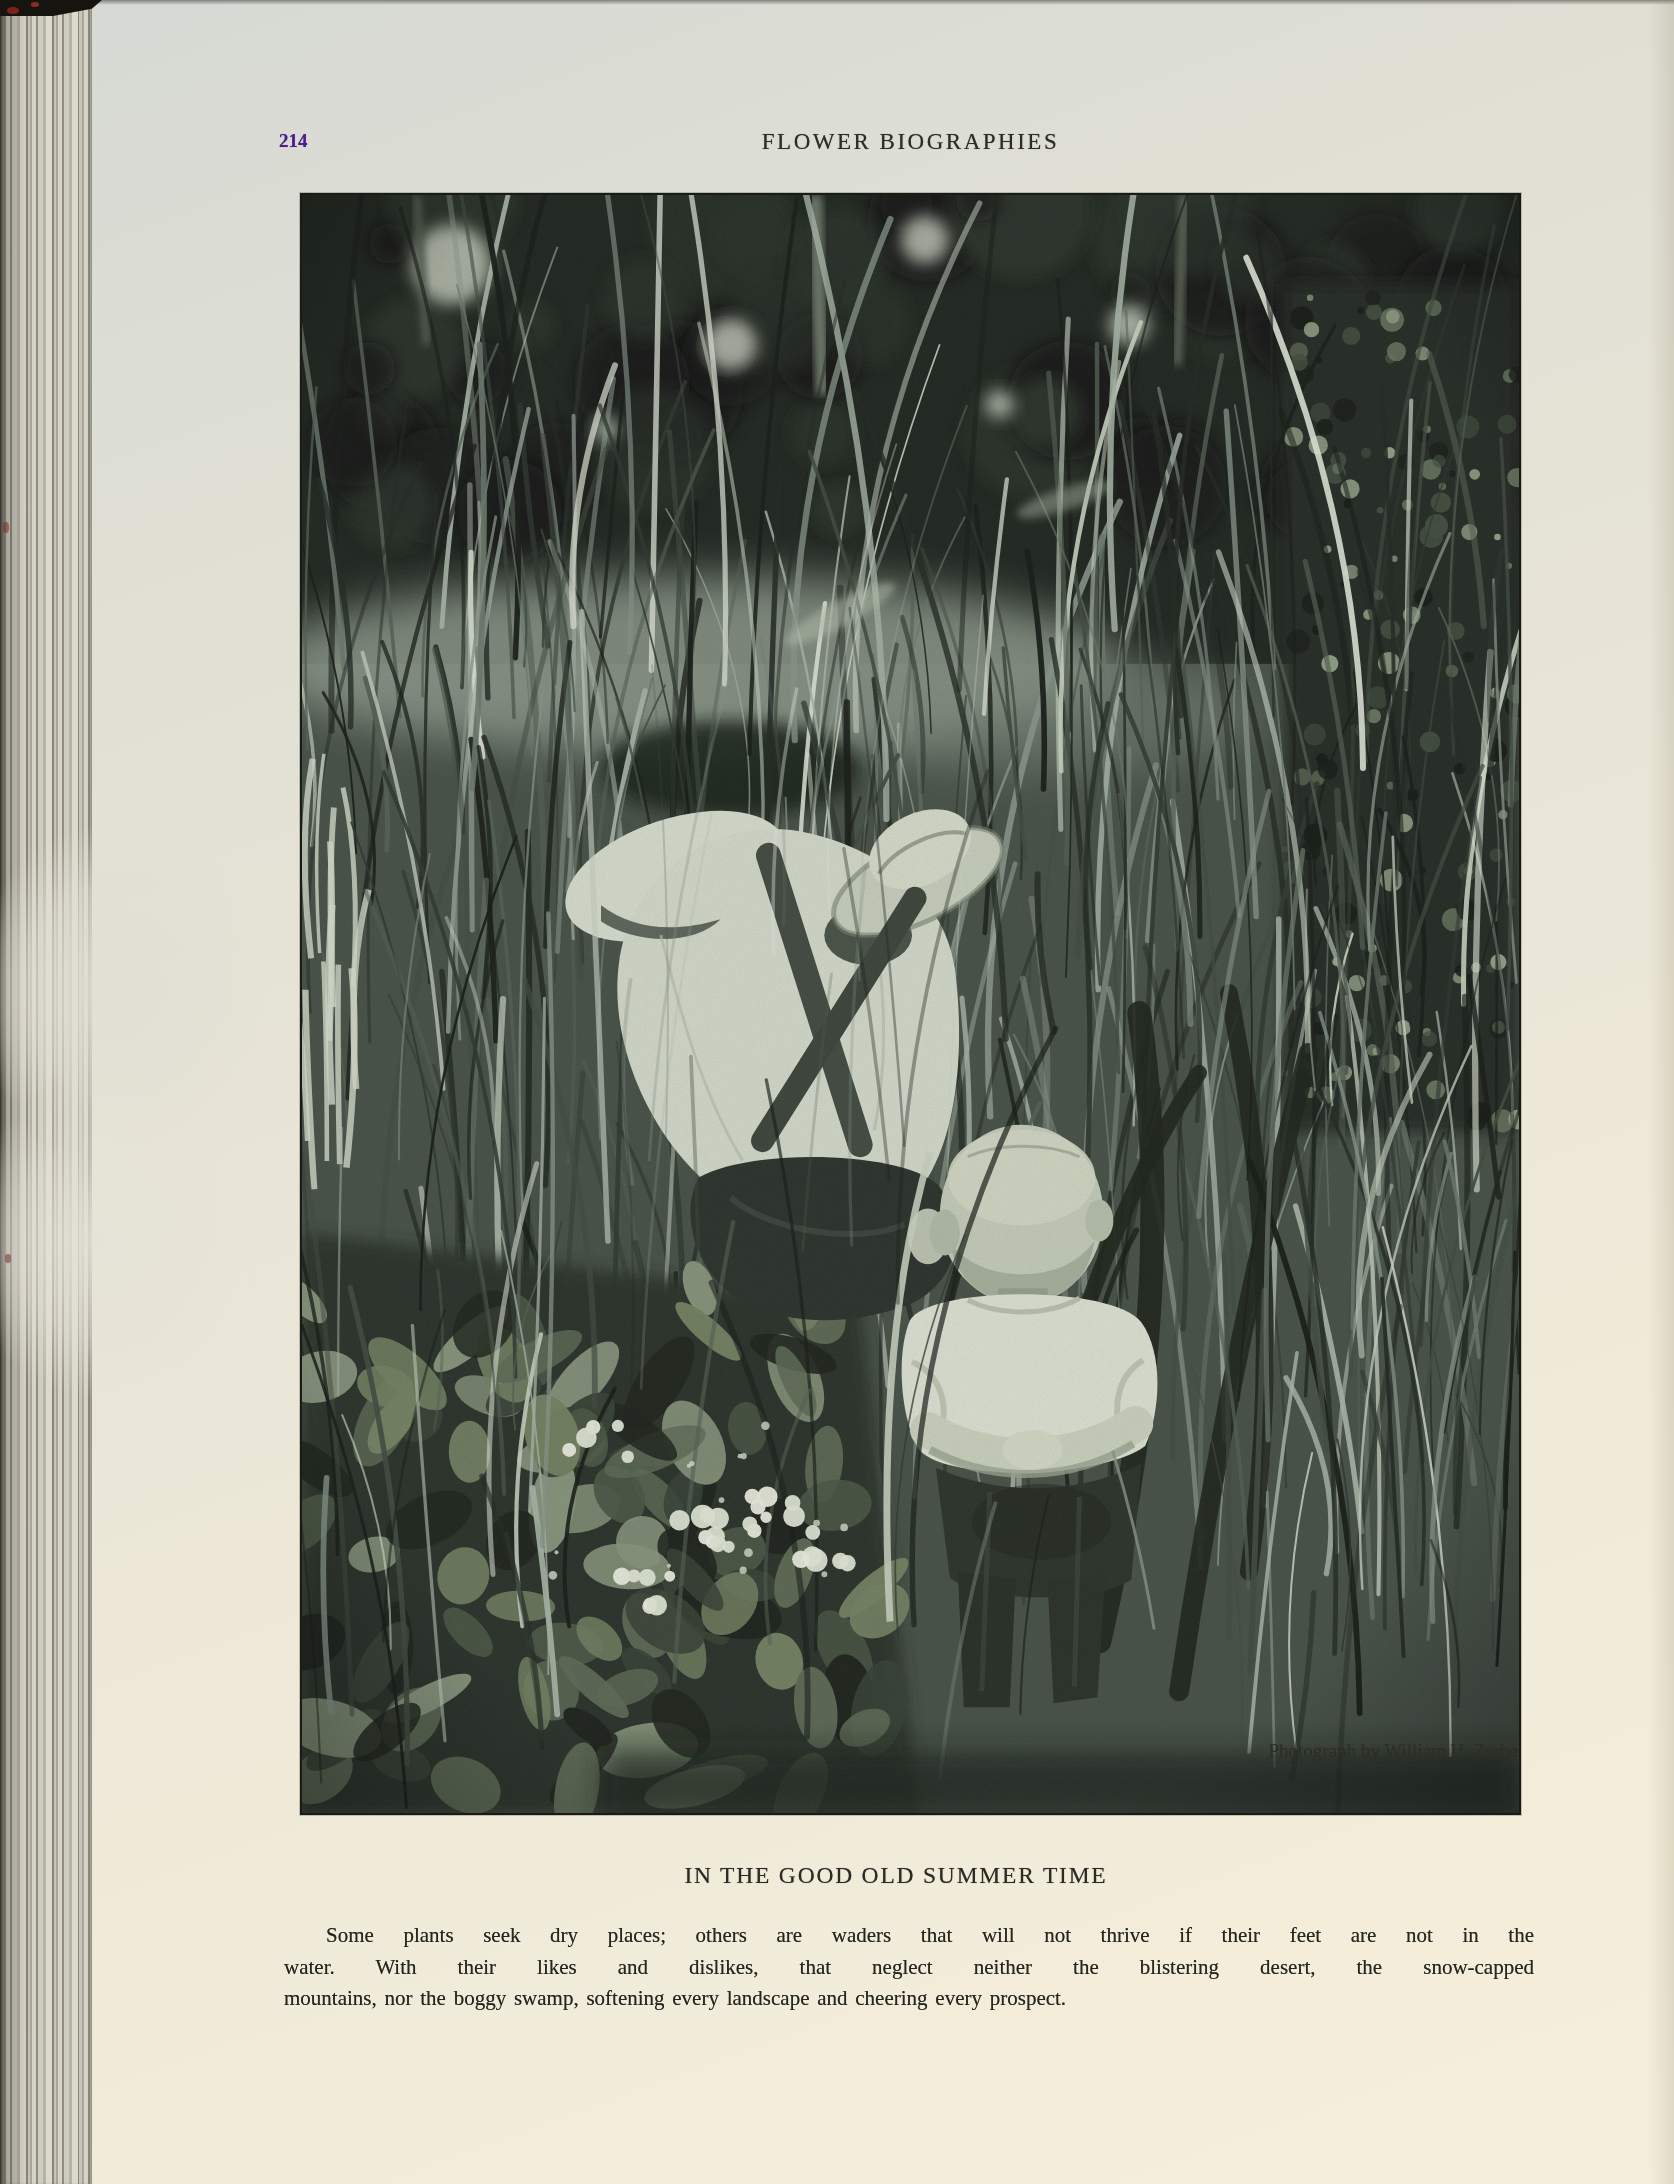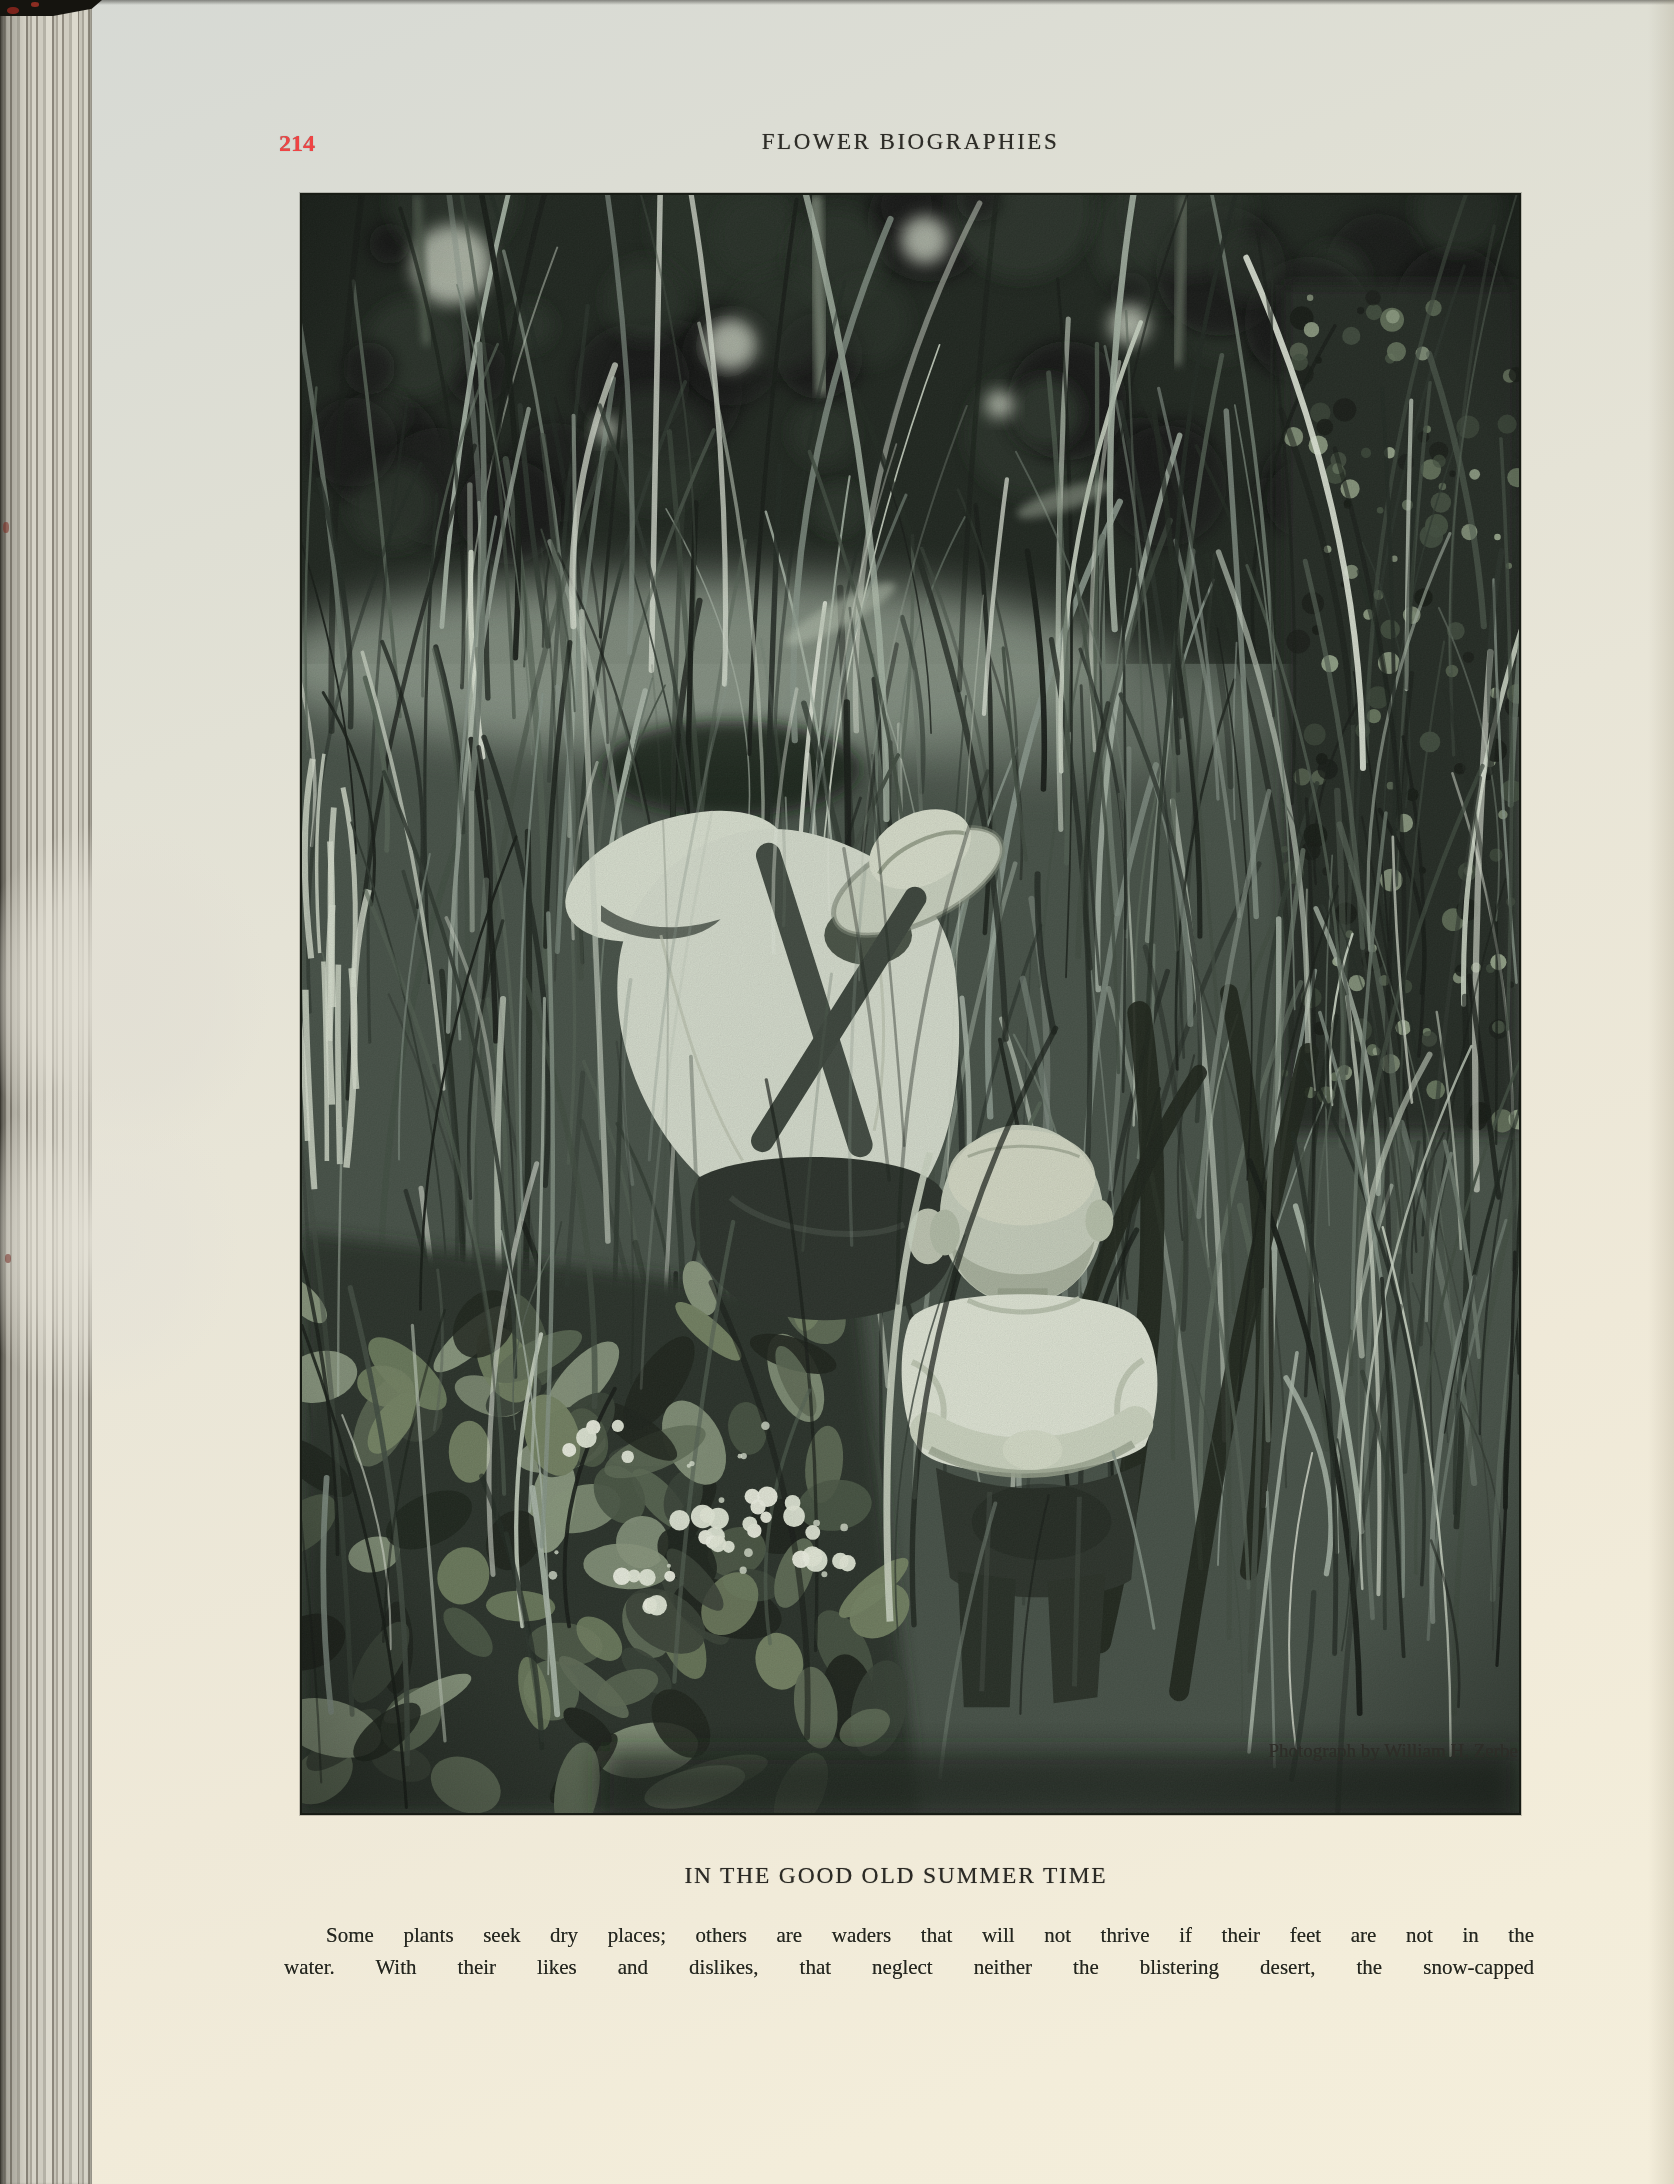--- a/index.html
+++ b/index.html
@@ -28,22 +28,22 @@
   .smudge2{left:-40px;top:1080px;width:280px;height:320px;
     background:radial-gradient(closest-side,rgba(229,226,215,.9),rgba(229,226,215,.5) 60%,rgba(229,226,215,0));}
   .corner-mark{position:absolute;left:0;top:0;width:102px;height:16px;background:#15140f;
     clip-path:polygon(0 0,100% 0,90% 55%,52% 100%,0 100%);}
   .red-speck{position:absolute;border-radius:45%;}
   .r1{left:7px;top:7px;width:12px;height:7px;background:#7b231b;}
   .r2{left:31px;top:2px;width:8px;height:5px;background:#8c2d22;}
   .r3{left:3px;top:522px;width:6px;height:11px;background:#7b2a20;opacity:.55;}
   .r4{left:5px;top:1254px;width:6px;height:9px;background:#6f241c;opacity:.5;}
   
-  .page-number{position:absolute;left:279px;top:130px;font-size:24px;font-weight:bold;
-    color:#ef4444;text-shadow:0 0 .7px rgba(51,50,44,.65);}
+  .page-number{position:absolute;left:279px;top:130px;font-size:19px;font-weight:bold;
+    color:#4c1d95;text-shadow:0 0 .7px rgba(51,50,44,.65);}
   .running-header{position:absolute;left:300px;top:129px;width:1221px;text-align:center;
     font-size:23px;letter-spacing:2.5px;color:#2d2c27;text-shadow:0 0 .8px rgba(45,44,39,.6);}
   
   .photo{position:absolute;left:300px;top:193px;width:1221px;height:1622px;margin:0;
     box-sizing:border-box;border:2px solid #181c15;background:#3a433b;
     box-shadow:0 0 0 1px rgba(60,60,50,.25);}
   .photo svg{display:block;width:100%;height:100%;}
   
   .credit{position:absolute;left:300px;top:1740px;width:1218px;text-align:right;
     font-size:19px;color:#2e2d28;text-shadow:0 0 .6px rgba(46,45,40,.6);}
@@ -1029,14 +1029,15 @@
         <rect x="0" y="0" width="1221" height="1622" filter="url(#grainL)" opacity="0.07"></rect>
         <rect x="0" y="0" width="1221" height="1622" fill="url(#vg)"></rect>
       </svg>
   </figure>
 
   <div class="credit">Photograph by William H. Zerbe</div>
   <h2 class="caption-title">IN THE GOOD OLD SUMMER TIME</h2>
   <div class="caption-body">
     <p class="jline indent">Some plants seek dry places; others are waders that will not thrive if their feet are not in the</p>
     <p class="jline">water.  With their likes and dislikes, that neglect neither the blistering desert, the snow-capped</p>
+    <p class="jline last">mountains, nor the boggy swamp, softening every landscape and cheering every prospect.</p>
   </div>
 </div>
 
 </body></html>

